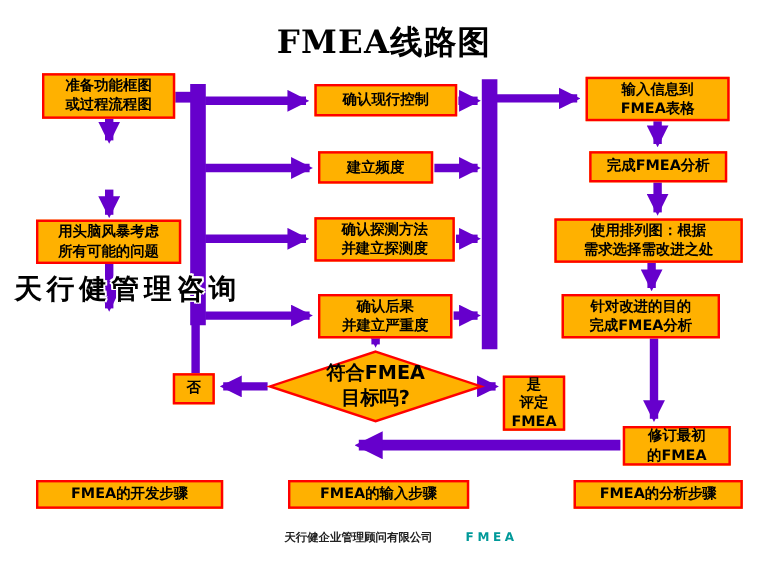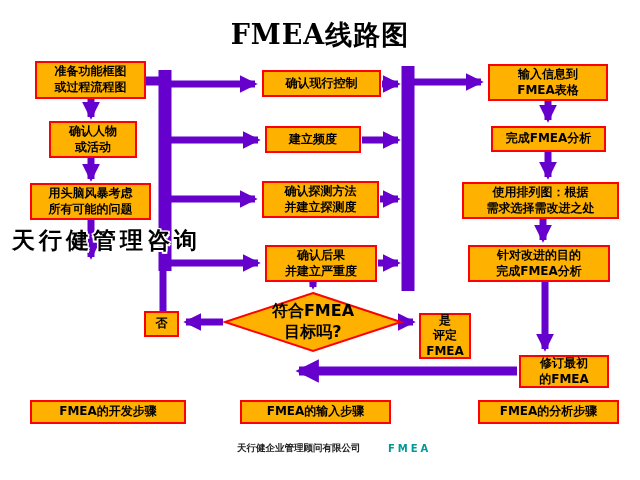--- a/index.html
+++ b/index.html
@@ -91,22 +91,20 @@
       <line class="flow" x1="543" y1="219" x2="543" y2="240" stroke-width="7" marker-end="url(#ah)"></line>
       <line class="flow" x1="545" y1="282" x2="545" y2="349" stroke-width="7" marker-end="url(#ah)"></line>
       <line class="flow" x1="517" y1="371" x2="299" y2="371" stroke-width="9" marker-end="url(#ah)"></line>
     </g>
 
     <polygon class="diamond" points="313,293 401,322 313,351 225,322"></polygon>
   </svg>
 
   <div class="node" style="left:35px;top:61px;width:111px;height:38px">准备功能框图
 或过程流程图</div>
-  <div class="node" style="left:49px;top:121px;width:88px;height:37px">确认人物
-或活动</div>
   <div class="node" style="left:30px;top:183px;width:121px;height:37px">用头脑风暴考虑
 所有可能的问题</div>
   <div class="node" style="left:144px;top:311px;width:35px;height:26px">否</div>
 
   <div class="node" style="left:265px;top:126px;width:96px;height:27px">建立频度</div>
   <div class="node" style="left:262px;top:70px;width:119px;height:27px">确认现行控制</div>
   <div class="node" style="left:262px;top:181px;width:117px;height:37px">确认探测方法
 并建立探测度</div>
   <div class="node" style="left:265px;top:245px;width:112px;height:37px">确认后果
 并建立严重度</div>
@@ -114,21 +112,21 @@
 目标吗?</div>
   <div class="node" style="left:419px;top:313px;width:52px;height:46px">是
 评定
 FMEA</div>
 
   <div class="node" style="left:488px;top:64px;width:120px;height:37px">输入信息到
 FMEA表格</div>
   <div class="node" style="left:491px;top:126px;width:115px;height:26px">完成FMEA分析</div>
   <div class="node" style="left:462px;top:182px;width:157px;height:37px">使用排列图：根据
 需求选择需改进之处</div>
-  <div class="node" style="left:468px;top:245px;width:142px;height:37px">针对改进的目的
+  <div class="node" style="left:468px;top:245px;width:132px;height:37px">针对改进的目的
 完成FMEA分析</div>
   <div class="node" style="left:519px;top:355px;width:90px;height:33px">修订最初
 的FMEA</div>
 
   <div class="node" style="left:30px;top:400px;width:156px;height:24px">FMEA的开发步骤</div>
   <div class="node" style="left:240px;top:400px;width:151px;height:24px">FMEA的输入步骤</div>
   <div class="node" style="left:478px;top:400px;width:141px;height:24px">FMEA的分析步骤</div>
 
   <div class="watermark">天行健管理咨询</div>
 

